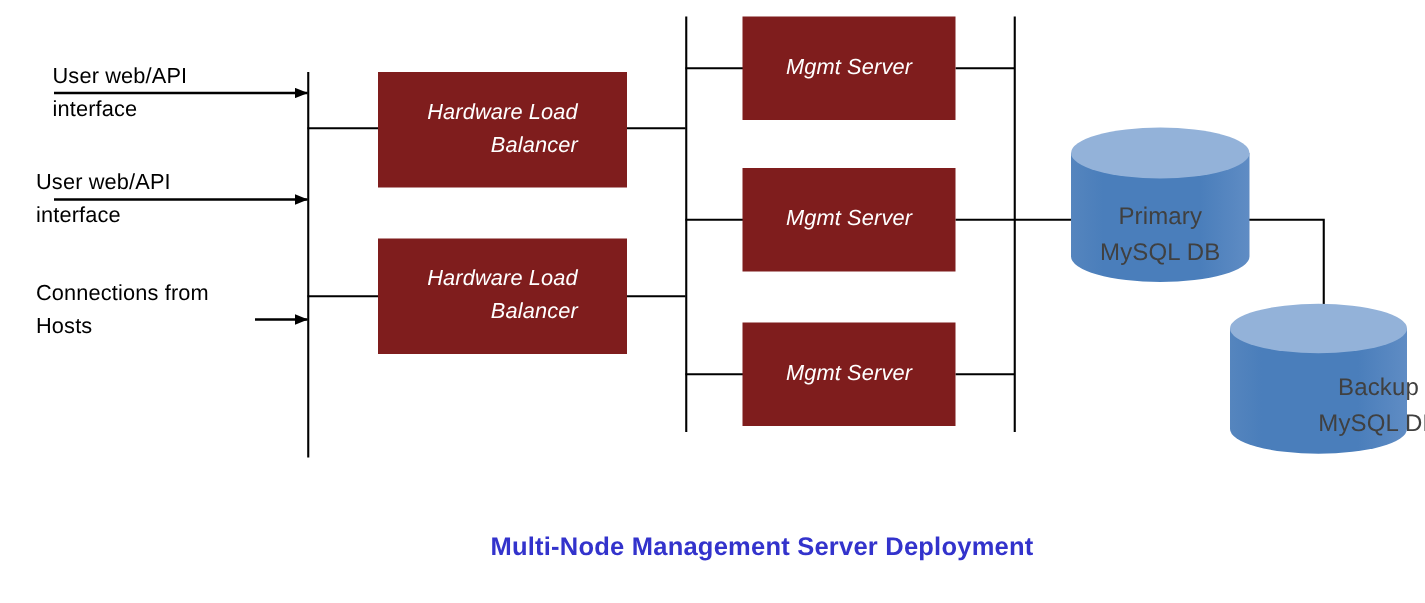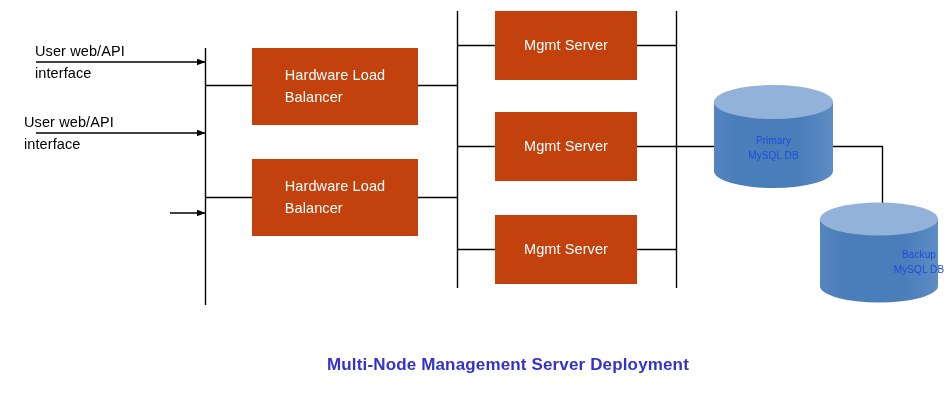--- a/index.html
+++ b/index.html
@@ -29,42 +29,43 @@
     position: absolute;
     font-size: 14.5px;
     color: #000000;
     line-height: 1.55;
     white-space: pre-line;
     letter-spacing: 0.1px;
   }
   
   .node-box {
     position: absolute;
-    background: #c2410c;
+    background: #7f1d1d;
     color: #ffffff;
     display: flex;
     align-items: center;
     justify-content: center;
-    text-align: left;
+    text-align: right;
     font-size: 14.5px;
     line-height: 1.5;
     white-space: pre-line;
     letter-spacing: 0.1px;
+    font-style: italic;
   }
   
   .cylinder {
     position: absolute;
   }
   .cyl-label {
     position: absolute;
     left: 0;
     width: 100%;
     text-align: center;
-    color: #1d4ed8;
-    font-size: 10px;
+    color: #404040;
+    font-size: 16px;
     line-height: 1.5;
     white-space: pre-line;
     pointer-events: none;
     letter-spacing: 0.1px;
   }
   
   .diagram-title {
     position: absolute;
     left: 0;
     width: 950px;
@@ -130,20 +131,22 @@
     <g>
       <path d="M 820 219 L 820 286 A 59 16.5 0 0 0 938 286 L 938 219 Z" fill="url(#cylBodyGrad)"></path>
       <ellipse cx="879" cy="219" rx="59" ry="16.5" fill="#93B2D9"></ellipse>
     </g>
   </svg>
 
   <div class="input-label" style="left:24px; top:40px;margin-left:11px;">User web/API
 interface</div>
   <div class="input-label" style="left:24px; top:111px;">User web/API
 interface</div>
+  <div class="input-label" style="left:24px; top:185px;">Connections from
+Hosts</div>
 
   <div class="node-box" style="left:252px; top:48px; width:166px; height:77px;">
     <span>Hardware Load
 Balancer</span>
   </div>
   <div class="node-box" style="left:252px; top:159px; width:166px; height:77px;">
     <span>Hardware Load
 Balancer</span>
   </div>
 

